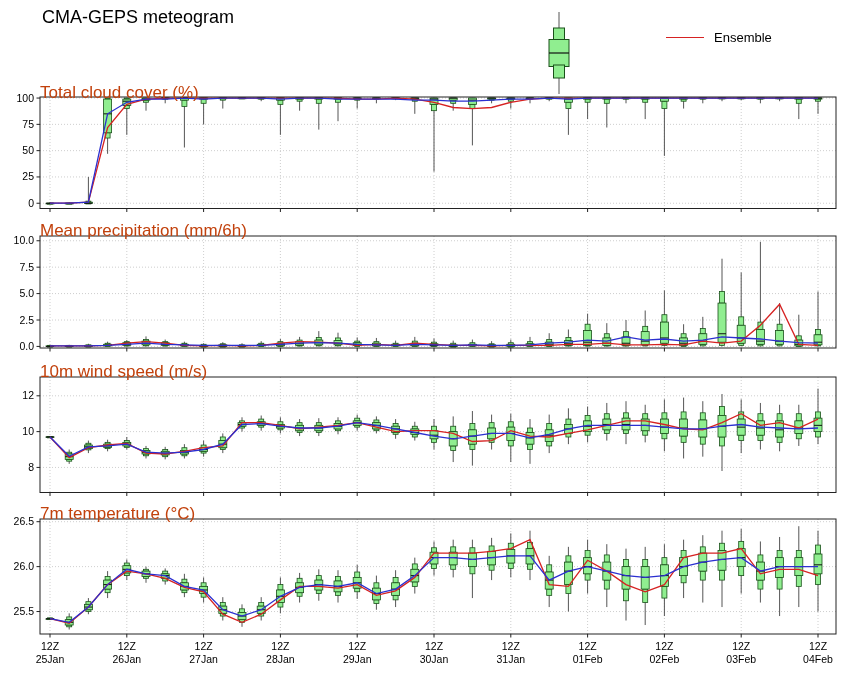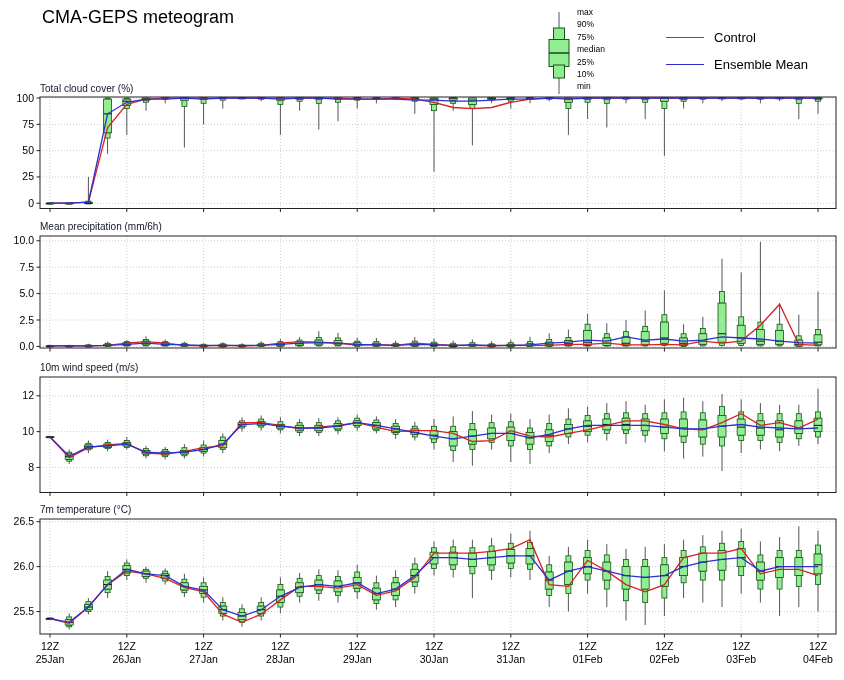--- a/index.html
+++ b/index.html
@@ -1,19 +1,19 @@
 <!DOCTYPE html>
 <html><head>
 <meta charset="utf-8">
 <style>
   html,body{margin:0;padding:0;background:#fff;}
   .figure{position:relative;width:844px;height:680px;background:#ffffff;
           font-family:"Liberation Sans",sans-serif;color:#000;overflow:hidden;}
   .header{position:absolute;left:42px;top:6px;font-size:18px;line-height:23px;}
-  .panel-title{position:absolute;left:40px;font-size:10px;color:#0f172a;}
+  .panel-title{position:absolute;left:40px;font-size:17px;color:#c2410c;}
   #chart{position:absolute;left:0;top:0;}
   .box-legend-glyph{position:absolute;left:546px;top:8px;}
   .box-legend-labels{position:absolute;left:577px;top:6px;font-size:8.5px;line-height:12.4px;}
   .line-legend{position:absolute;left:666px;top:24px;font-size:13px;}
   .legend-item{display:flex;align-items:center;height:27px;}
   .legend-swatch{display:inline-block;width:38px;height:0;border-top:1.7px solid #888;margin-right:10px;}
 </style>
 </head>
 <body>
 
@@ -1036,34 +1036,21 @@
   <div class="panel-title" style="top:362px">10m wind speed (m/s)</div>
   <div class="panel-title" style="top:504px">7m temperature (°C)</div>
 
   <svg class="box-legend-glyph" width="28" height="90">
     <line id="lg-whisker" x1="13" y1="4" x2="13" y2="86" stroke-width="1" stroke="#555555"></line>
     <rect id="lg-box90" x="7.5" y="20" width="11" height="13" stroke-width="1" fill="#90ee90" stroke="#1a501a"></rect>
     <rect id="lg-box50" x="3" y="31.5" width="20" height="27" stroke-width="1" fill="#90ee90" stroke="#1a501a"></rect>
     <rect id="lg-box10" x="7.5" y="57" width="11" height="13" stroke-width="1" fill="#90ee90" stroke="#1a501a"></rect>
     <line id="lg-median" x1="3" y1="45" x2="23" y2="45" stroke-width="1.2" stroke="#111111"></line>
   </svg>
-  <div class="box-legend-labels">
-    <div>max</div>
-    <div>90%</div>
-    <div>75%</div>
-    <div>median</div>
-    <div>25%</div>
-    <div>10%</div>
-    <div>min</div>
-  </div>
 
   <div class="line-legend">
     <div class="legend-item">
       <span class="legend-swatch" id="swatch-control" style="border-top-color: rgb(214, 34, 34);"></span>
-      <span>Control</span>
-    </div>
-    <div class="legend-item">
-      <span class="legend-swatch" id="swatch-ensemble" style="border-top-color: rgb(43, 47, 208);"></span>
-      <span>Ensemble Mean</span>
+      <span>Ensemble</span>
     </div>
   </div>
 
 </div>
 
 </body></html>

